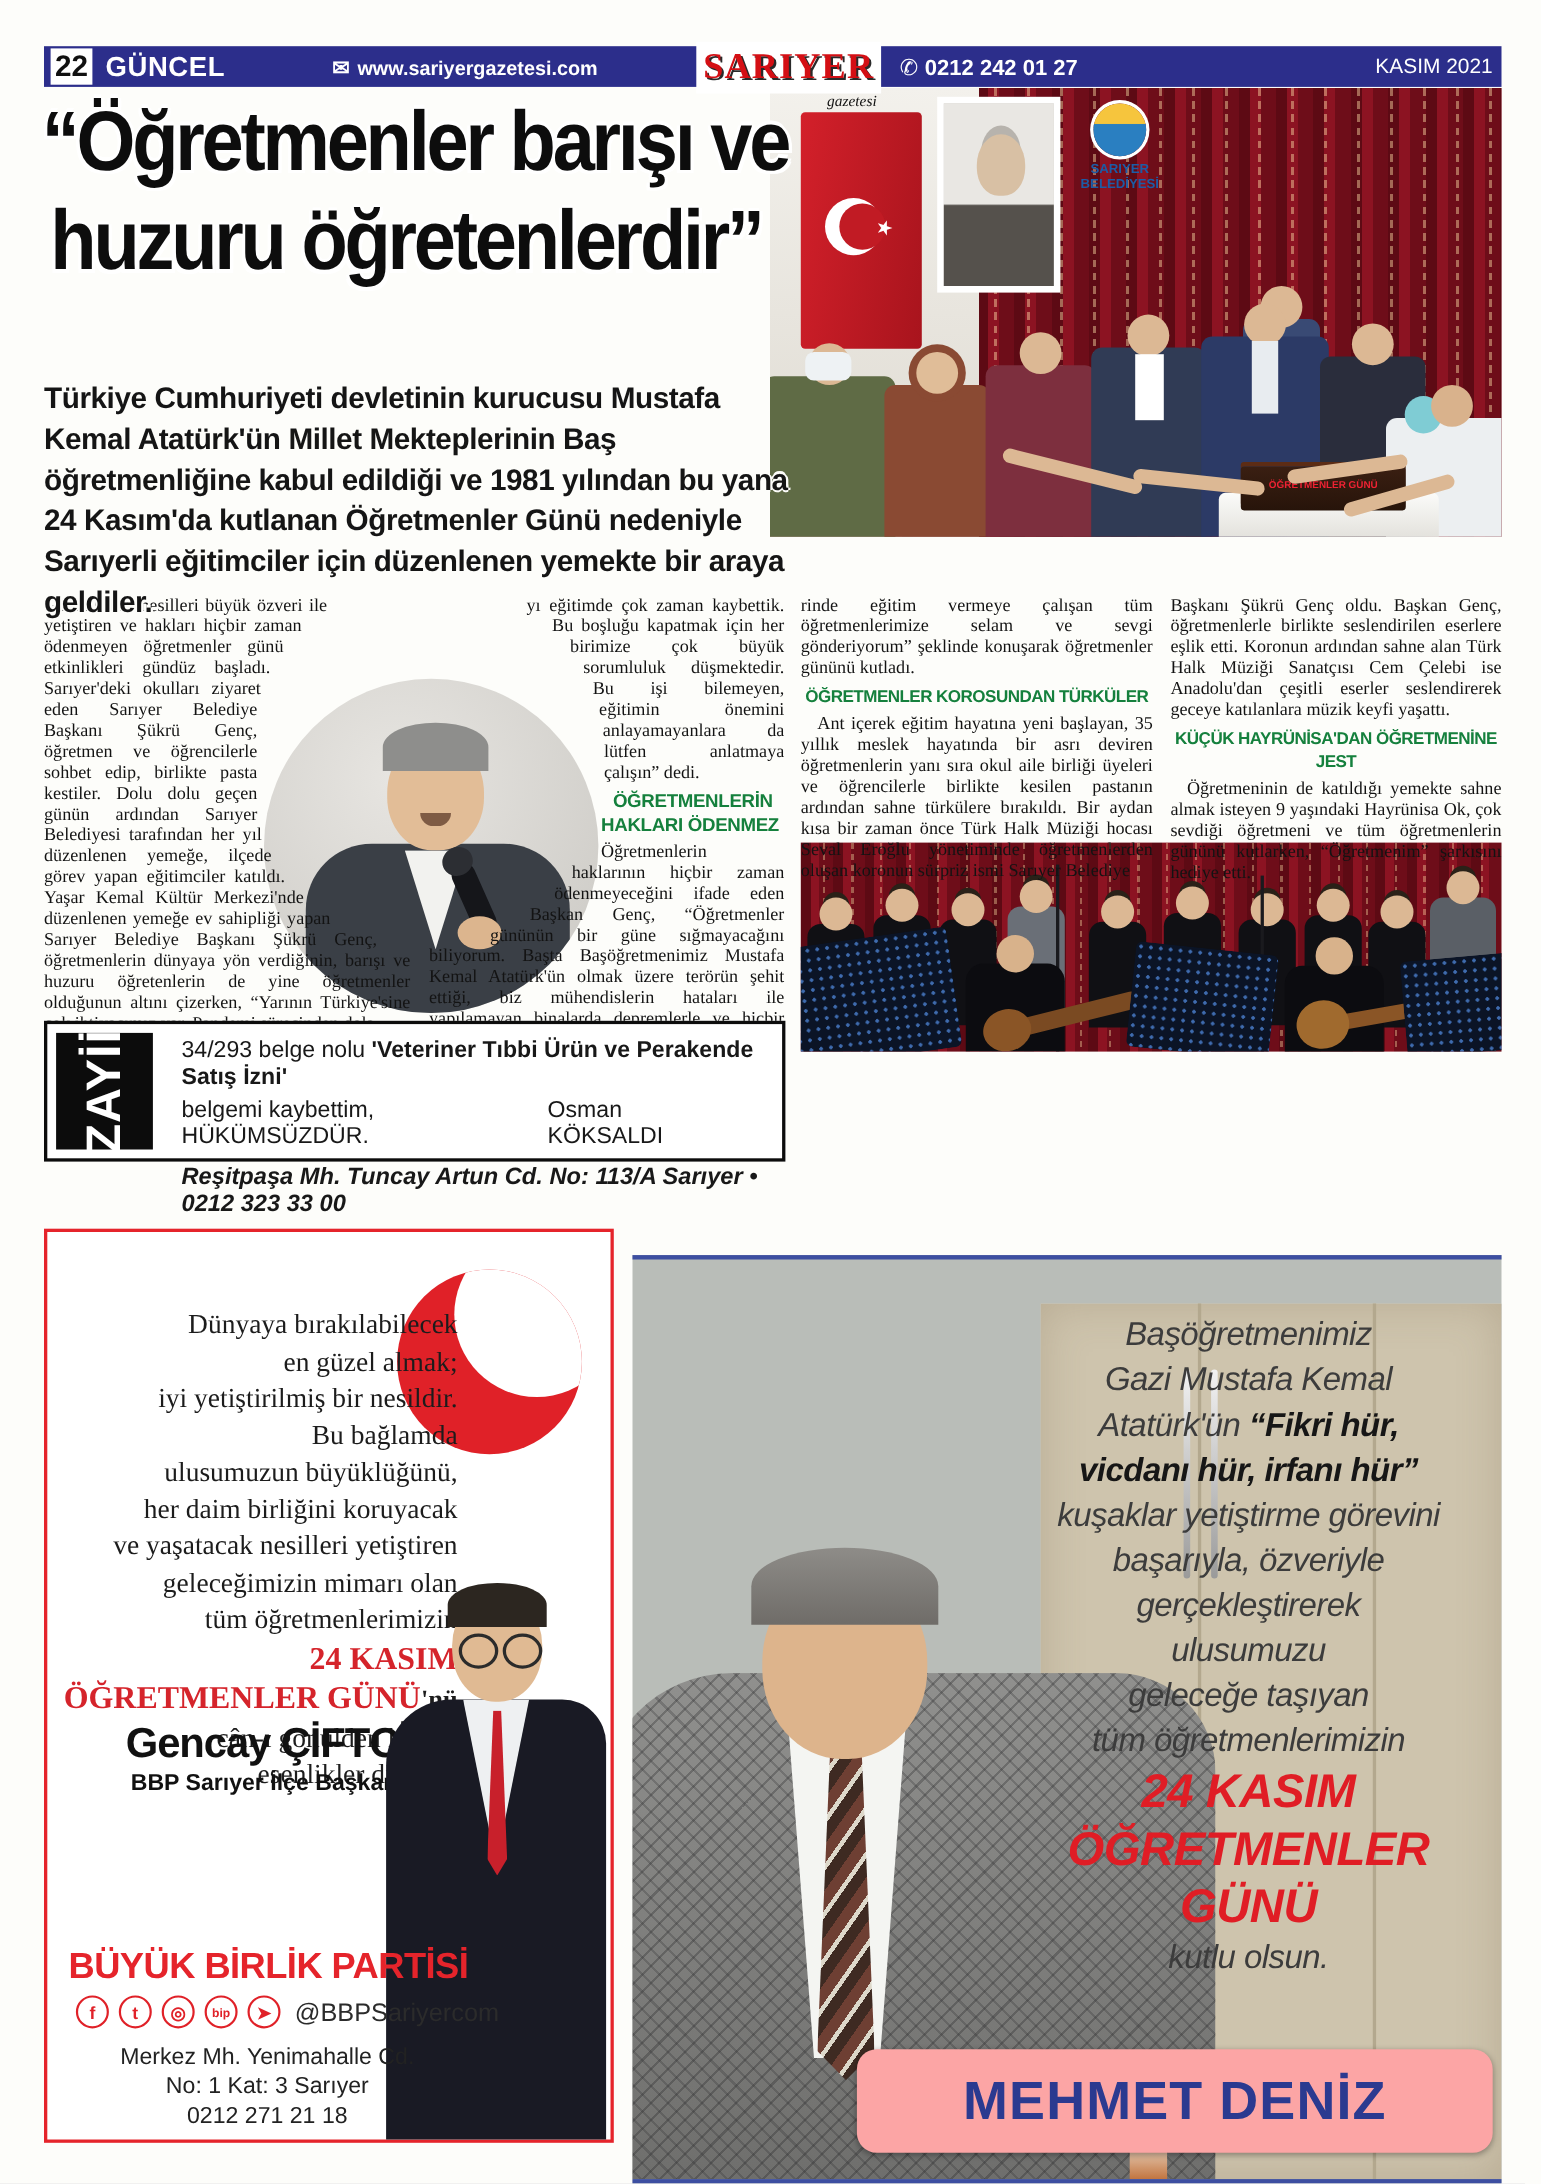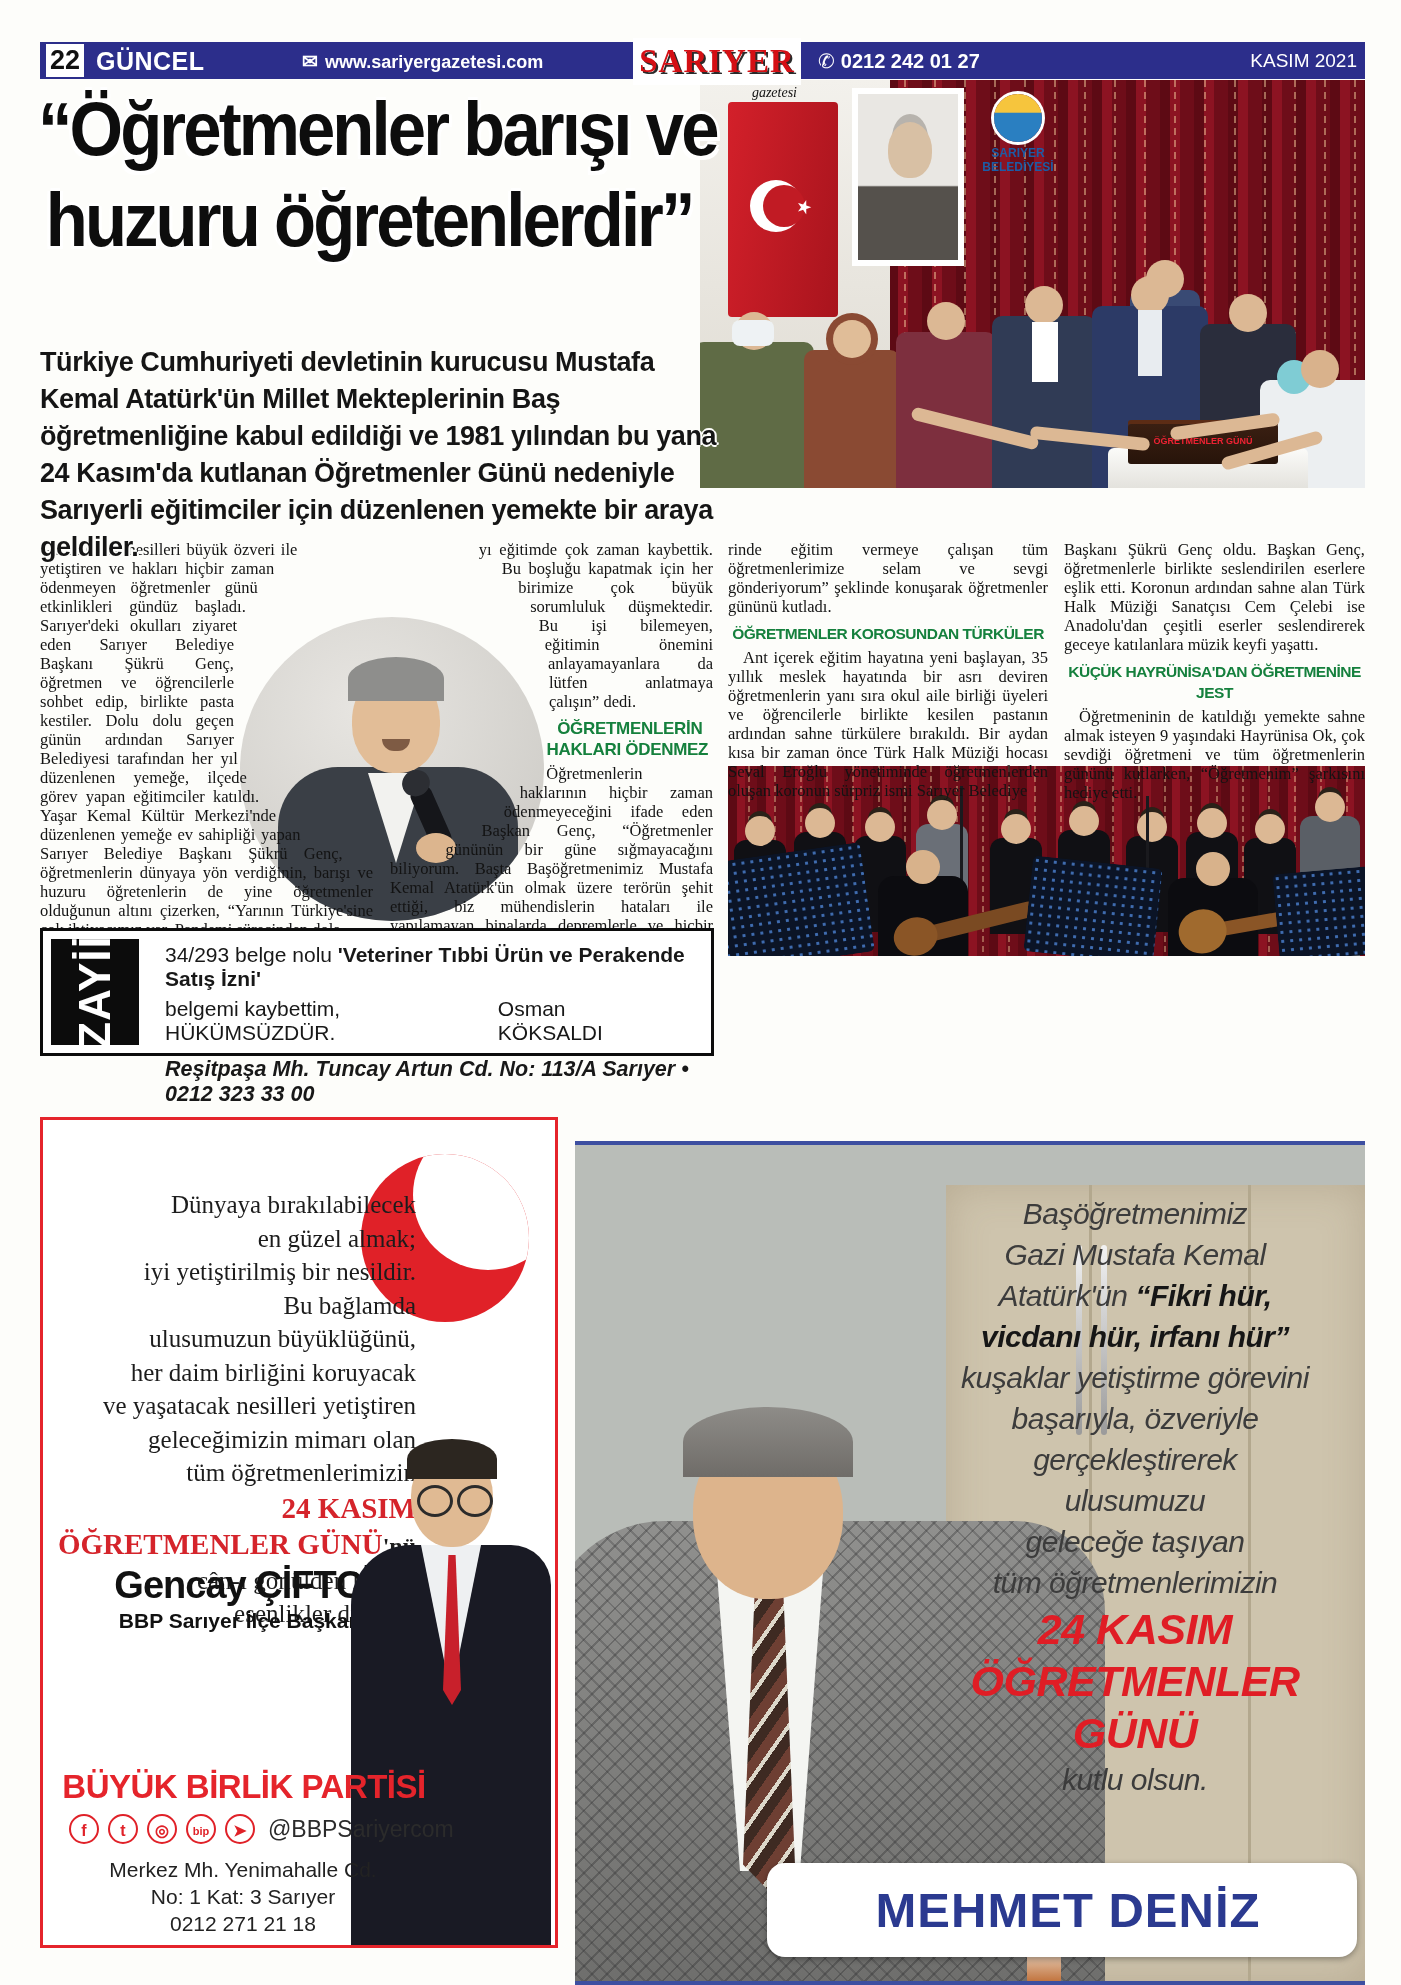--- a/index.html
+++ b/index.html
@@ -202,23 +202,23 @@
   .ra-head{position:absolute;left:118px;top:284px;width:150px;height:170px;border-radius:48%;background:#ddb48c;}
   .ra-hair{position:absolute;left:108px;top:262px;width:170px;height:70px;border-radius:50% 50% 0 0;
       background:linear-gradient(#8e8c88,#6f6c68);}
   .ra-hand{position:absolute;left:430px;top:740px;width:80px;height:60px;border-radius:50%;background:#dcb28a;}
   .ra-glass{position:absolute;left:452px;top:800px;width:34px;height:44px;border-radius:6px 6px 10px 10px;
       background:linear-gradient(#f0e6d8,#b85c1e);}
   .ra-text{position:absolute;left:350px;top:48px;width:420px;text-align:center;font-style:italic;
       font-size:30px;line-height:41px;color:#3c3c3c;letter-spacing:-.5px;}
   .ra-text b{color:#161616;}
   .ra-high{color:#e01d25;font-weight:900;font-size:43px;line-height:52px;}
-  .ra-namebox{position:absolute;right:8px;bottom:24px;width:578px;height:94px;background:#ffffff;border-radius:18px;
+  .ra-namebox{position:absolute;right:8px;bottom:24px;width:578px;height:94px;background:#fca5a5;border-radius:18px;
       box-shadow:0 2px 6px rgba(0,0,0,.35);text-align:center;line-height:94px;
-      color:#2b3a90;font-size:49px;font-weight:900;letter-spacing:1px;padding-left:12px;}
+      color:#2b3a90;font-size:49px;font-weight:900;letter-spacing:1px;}
 </style>
 </head>
 <body>
 
 <div class="page">
 
   <div class="abs hdr">
     <div class="abs hdr-numbox">22</div>
     <div class="abs hdr-section">GÜNCEL</div>
     <div class="abs hdr-site"><span class="ic">✉</span><span>www.sariyergazetesi.com</span></div>

